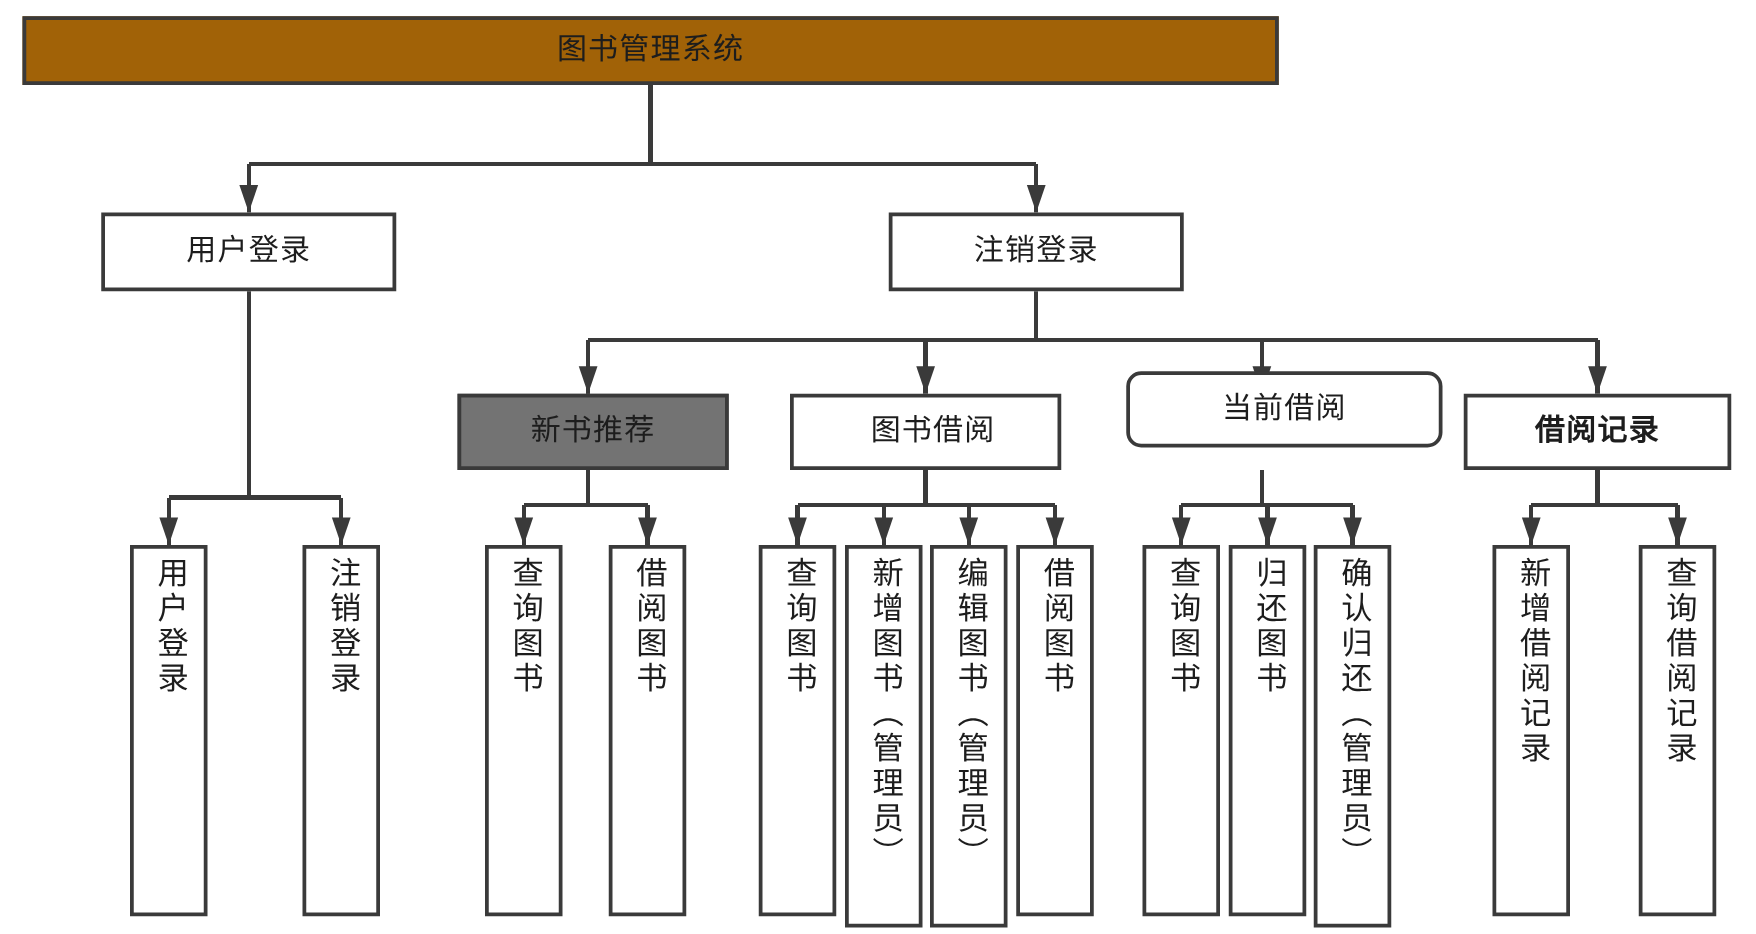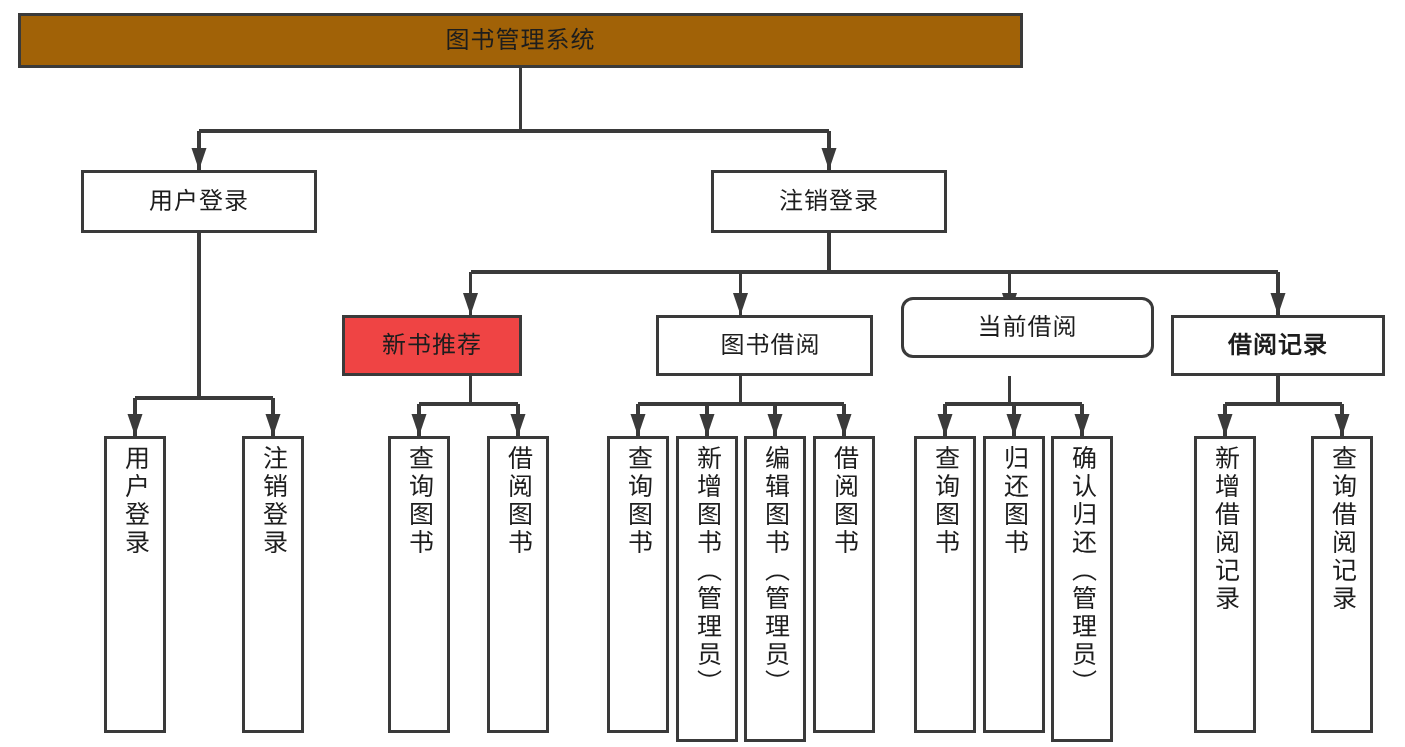--- a/index.html
+++ b/index.html
@@ -127,24 +127,24 @@
   <div id="nodes">
       <div class="node horiz" style="left: 18px; top: 13px; width: 1005px; height: 55px; border-color: rgb(58, 58, 58); background: #a16207;">
         <div class="node-label" style="color: rgb(29, 29, 29);">图书管理系统</div>
       </div>
       <div class="node horiz" style="left: 81px; top: 170px; width: 236px; height: 63px; border-color: rgb(58, 58, 58); background: rgb(255, 255, 255);">
         <div class="node-label" style="color: rgb(29, 29, 29);">用户登录</div>
       </div>
       <div class="node horiz" style="left: 711px; top: 170px; width: 236px; height: 63px; border-color: rgb(58, 58, 58); background: rgb(255, 255, 255);">
         <div class="node-label" style="color: rgb(29, 29, 29);">注销登录</div>
       </div>
-      <div class="node horiz" style="left: 342px; top: 315px; width: 180px; height: 61px; border-color: rgb(58, 58, 58); background: #ef4444;">
+      <div class="node horiz" style="left: 366px; top: 315px; width: 217px; height: 61px; border-color: rgb(58, 58, 58); background: #737373;">
         <div class="node-label" style="color: rgb(29, 29, 29);">新书推荐</div>
       </div>
-      <div class="node horiz" style="left: 656px; top: 315px; width: 217px; height: 61px; border-color: rgb(58, 58, 58); background: rgb(255, 255, 255); padding-left: 12px;">
+      <div class="node horiz" style="left: 632px; top: 315px; width: 217px; height: 61px; border-color: rgb(58, 58, 58); background: rgb(255, 255, 255); padding-left: 12px;">
         <div class="node-label" style="color: rgb(29, 29, 29);">图书借阅</div>
       </div>
       <div class="node horiz" style="left: 901px; top: 297px; width: 253px; height: 61px; border-color: rgb(58, 58, 58); background: rgb(255, 255, 255); border-radius: 12px;">
         <div class="node-label" style="color: rgb(29, 29, 29);">当前借阅</div>
       </div>
       <div class="node horiz" style="left: 1171px; top: 315px; width: 214px; height: 61px; border-color: rgb(58, 58, 58); background: rgb(255, 255, 255);">
         <div class="node-label" style="color: rgb(29, 29, 29); font-weight: bold;">借阅记录</div>
       </div>
       <div class="node vert" style="left: 104px; top: 436px; width: 62px; height: 297px; border-color: rgb(58, 58, 58); background: rgb(255, 255, 255);">
         <div class="node-label" style="color: rgb(29, 29, 29);">用户登录</div>

